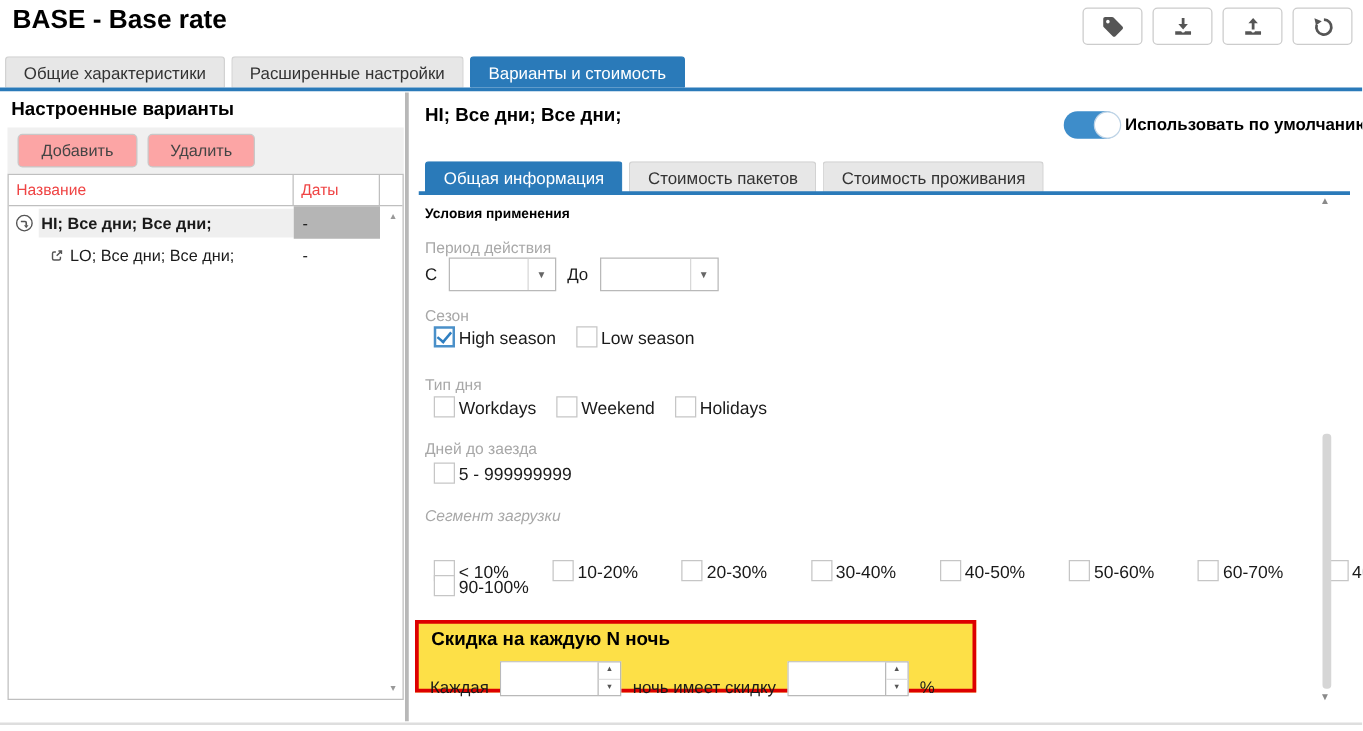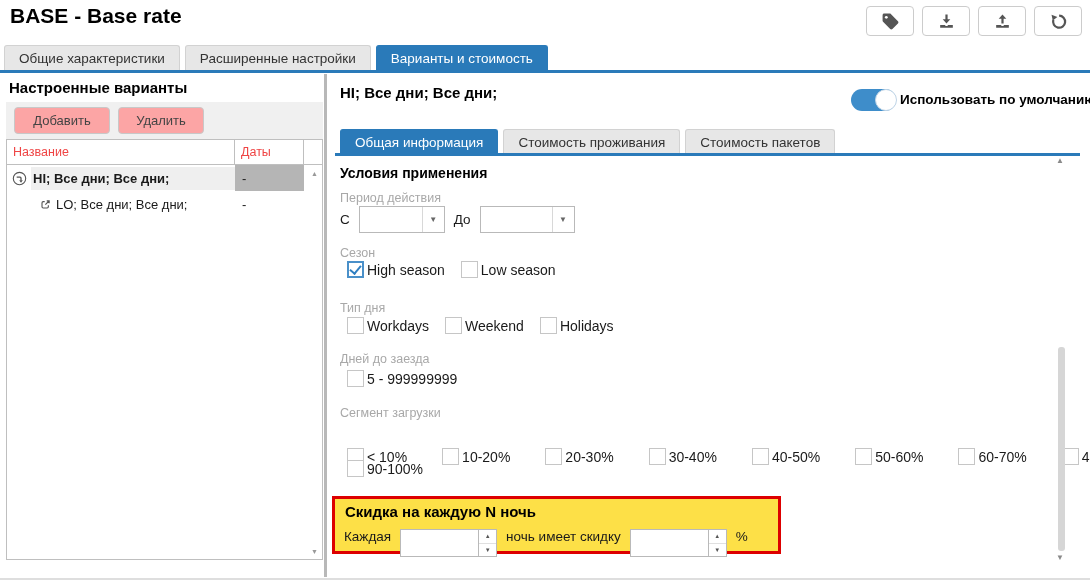--- a/index.html
+++ b/index.html
@@ -49,42 +49,42 @@
 
   
   .detail-title { position:absolute; left:340px; top:84px; font-size:15px; font-weight:bold; color:#000; }
   .toggle { position:absolute; left:851px; top:89px; width:45px; height:22px; border-radius:11px; background:#3e8dca; cursor:pointer; }
   .toggle-knob { position:absolute; right:-1px; top:0; width:22px; height:22px; border-radius:50%; background:#fff; border:1px solid #bfd4e6; }
   .toggle-label { position:absolute; left:900px; top:92px; font-size:13.5px; font-weight:bold; color:#000; white-space:nowrap; }
 
   .sub-tabs { position:absolute; left:340px; top:129px; display:flex; gap:5px; }
   .sub-underline { position:absolute; left:335px; top:153px; width:745px; height:3px; background:#2a7ab9; }
 
-  .sec-heading { position:absolute; font-size:14px; font-weight:bold; color:#000; }
+  .sec-heading { position:absolute; font-size:11px; font-weight:bold; color:#000; }
   .field-label { position:absolute; font-size:12.5px; color:#a8a8a8; }
 
   .period-row { position:absolute; left:340px; top:206px; display:flex; align-items:center; gap:9px; font-size:13.5px; }
   .combo { display:flex; width:86px; height:27px; border:1px solid #b9b9b9; background:#fff; cursor:pointer; }
   .combo2 { width:95px; }
   .combo-value { flex:1; font-size:13px; padding:4px 4px; }
   .combo-arrow { width:22px; border-left:1px solid #d8d8d8; display:flex; align-items:center; justify-content:center;
                  color:#666; font-size:8px; }
 
   .cb-row { position:absolute; display:flex; align-items:center; gap:17px; }
   .cb { display:flex; align-items:center; cursor:pointer; }
   .cb-box { position:relative; width:17px; height:17px; border:1px solid #c6c6c6; background:#fff; flex:0 0 auto; }
   .cb-box.checked { border:2px solid #4a90c9; }
   .cb-box.checked::after { content:""; position:absolute; left:3px; top:0px; width:5px; height:9px;
                            border:solid #2f7fc1; border-width:0 2px 2px 0; transform:rotate(40deg); }
   .cb-label { font-size:14px; color:#1a1a1a; margin-left:3px; white-space:nowrap; }
 
   
   .discount-box { position:absolute; left:332px; top:496px; width:449px; height:58px; border:3px solid #dd0000; background:#fde047; }
   .discount-heading { position:absolute; left:10px; top:4px; font-size:15px; font-weight:bold; color:#000; }
-  .discount-row { position:absolute; left:9px; top:30px; display:flex; align-items:flex-start; gap:9px; font-size:13.5px; }
+  .discount-row { position:absolute; left:9px; top:30px; display:flex; align-items:flex-end; gap:9px; font-size:13.5px; }
   .spin { display:flex; width:97px; height:28px; border:1px solid #b9b9b9; background:#fff; }
   .spin input { border:none; outline:none; flex:1; width:76px; font-size:13px; padding:0 4px; font-family:"Liberation Sans",sans-serif; }
   .spin-btns { width:18px; border-left:1px solid #b9b9b9; display:flex; flex-direction:column; }
   .spin-up,.spin-down { flex:1; display:flex; align-items:center; justify-content:center; font-size:6px; color:#555; cursor:pointer; }
   .spin-up { border-bottom:1px solid #e0e0e0; }
 
   
   .vscroll-up { position:absolute; left:1056px; top:156px; font-size:8px; color:#8a8a8a; }
   .vscroll-thumb { position:absolute; left:1058px; top:347px; width:7px; height:204px; background:#d6d6d6; border-radius:3px; }
   .vscroll-down { position:absolute; left:1056px; top:553px; font-size:8px; color:#8a8a8a; }
@@ -184,22 +184,22 @@
   <div class="splitter"></div>
 
   <div class="detail-title">HI; Все дни; Все дни;</div>
   <div class="toggle">
     <div class="toggle-knob"></div>
   </div>
   <div class="toggle-label">Использовать по умолчанию</div>
 
   <div class="sub-tabs">
     <div class="tab active">Общая информация</div>
+    <div class="tab">Стоимость пакетов</div>
     <div class="tab">Стоимость проживания</div>
-    <div class="tab">Стоимость пакетов</div>
   </div>
   <div class="sub-underline"></div>
 
   <div class="sec-heading" style="left:340px; top:165px;">Условия применения</div>
 
   <div class="field-label" style="left:340px; top:191px;">Период действия</div>
   <div class="period-row">
     <span>С</span>
     <div class="combo">
       <span class="combo-value"></span>
@@ -241,21 +241,21 @@
   </div>
 
   <div class="field-label" style="left:340px; top:352px;">Дней до заезда</div>
   <div class="cb-row" style="left:347px; top:370px;">
     <label class="cb">
       <span class="cb-box"></span>
       <span class="cb-label">5 - 999999999</span>
     </label>
   </div>
 
-  <div class="field-label" style="left:340px; top:406px;">Сегмент загрузки</div>
+  <div class="field-label" style="left:340px; top:406px;font-style:italic;">Сегмент загрузки</div>
   <div class="cb-row" style="left:347px; top:448px; gap:35px;">
     <label class="cb">
       <span class="cb-box"></span>
       <span class="cb-label">&lt; 10%</span>
     </label>
     <label class="cb">
       <span class="cb-box"></span>
       <span class="cb-label">10-20%</span>
     </label>
     <label class="cb">

